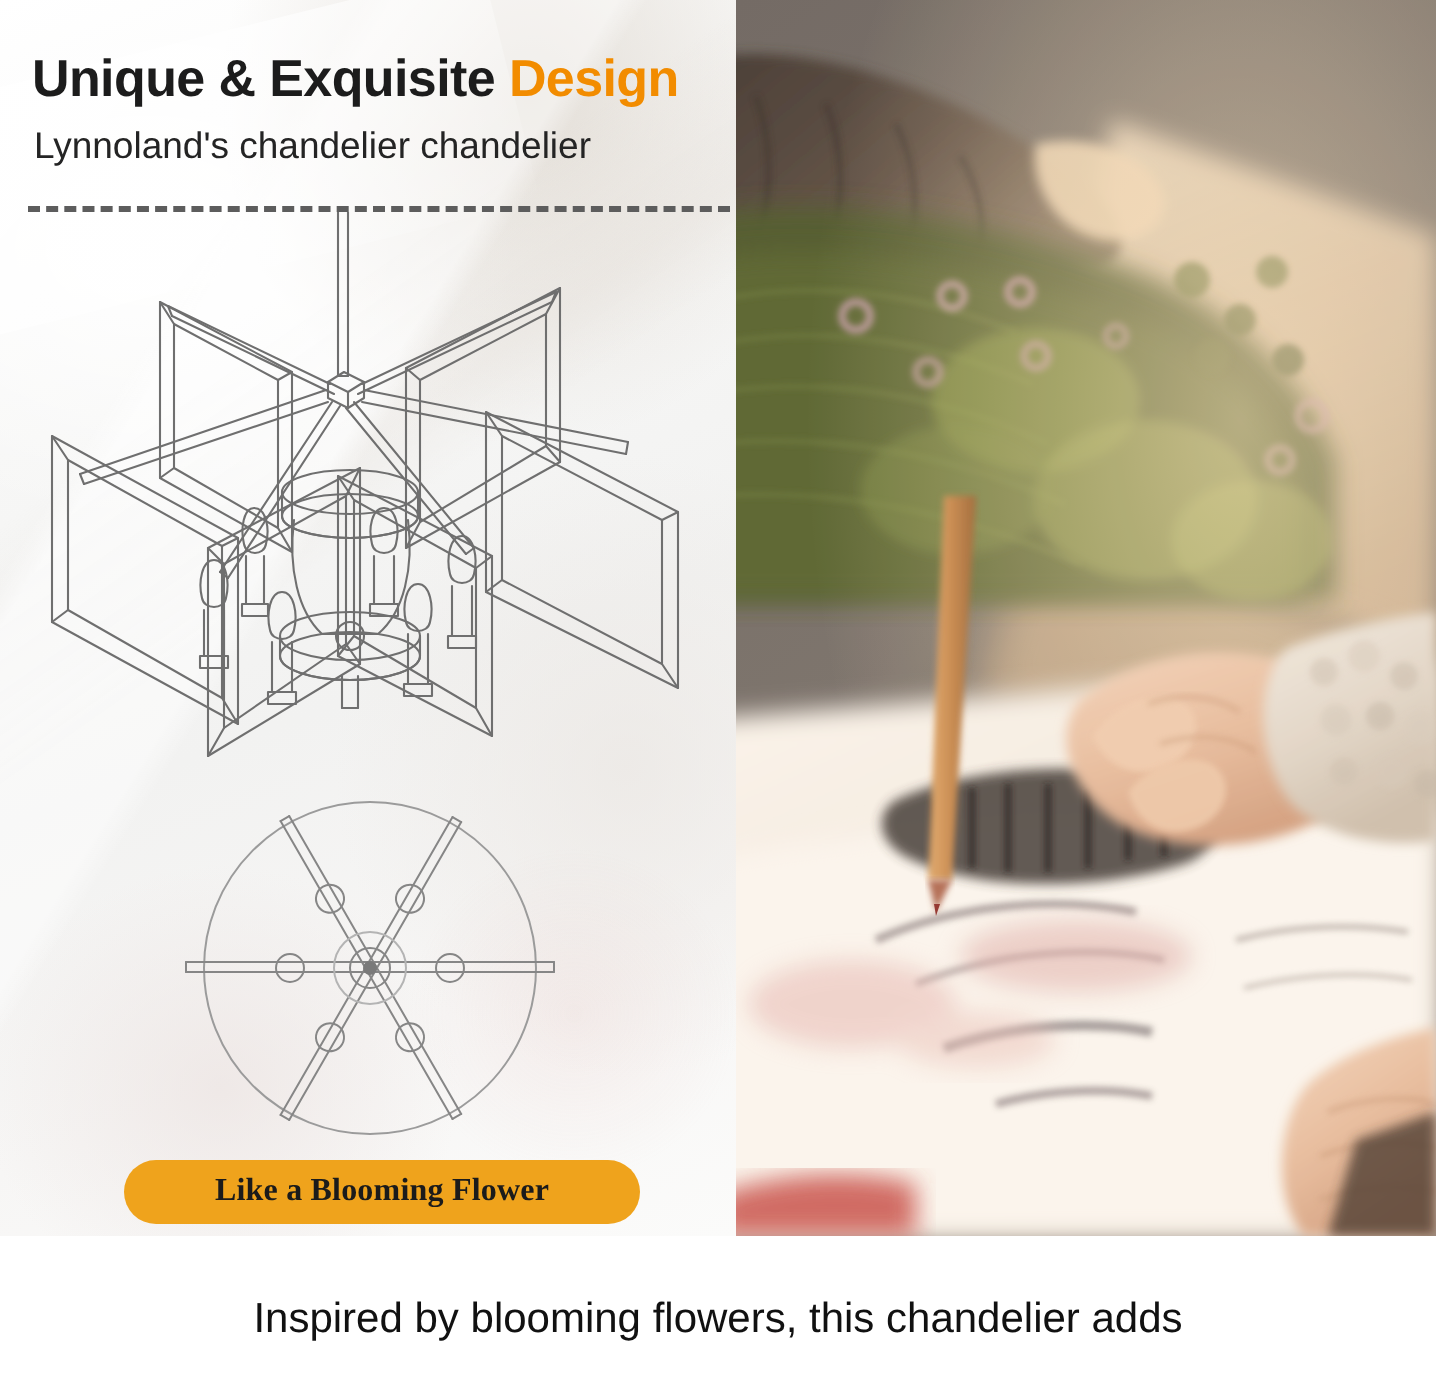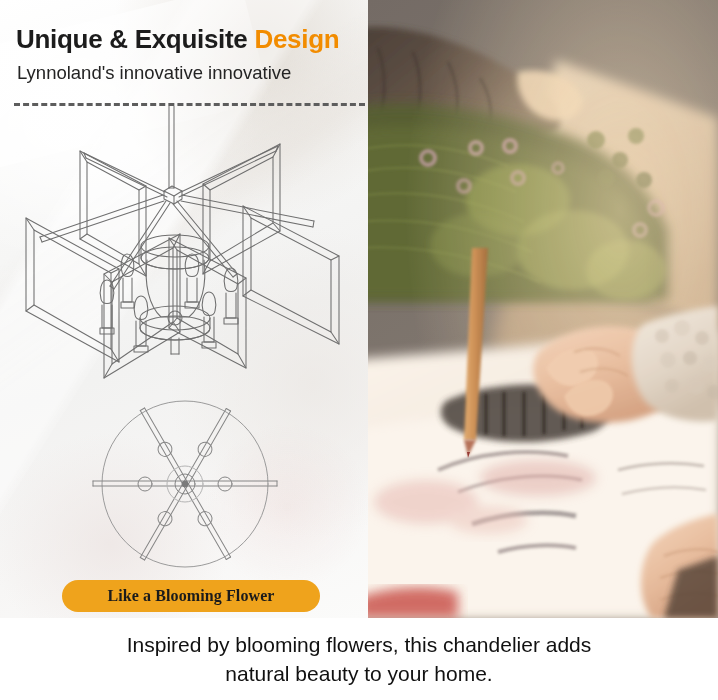--- a/index.html
+++ b/index.html
@@ -169,21 +169,21 @@
 <div id="page">
 
   <div id="left-panel">
 
     <div class="bg-wash"></div>
     <div class="bg-wash-2"></div>
     <div class="bg-sheen"></div>
 
     <div id="headline"><span>Unique &amp; Exquisite </span><span class="accent">Design</span></div>
 
-    <div id="subheadline">Lynnoland's innovative innovative</div>
+    <div id="subheadline">Lynnoland's chandelier chandelier</div>
 
     <div id="divider"></div>
 
     <div id="chandelier-art" class="art">
       <svg viewBox="0 0 348 290" xmlns="http://www.w3.org/2000/svg">
         <g fill="none" stroke="#6f6f6f" stroke-width="1.05" stroke-linejoin="round" stroke-linecap="round">
 
           <line x1="155" y1="-6" x2="155" y2="82"></line>
           <line x1="160" y1="-6" x2="160" y2="82"></line>
           <line x1="155" y1="82" x2="160" y2="82"></line>
@@ -525,16 +525,15 @@
       <path d="M310,570 L350,556 L350,618 L296,618 Z" fill="#3b2e27" filter="url(#soft3)" opacity="0.75"></path>
 
       <path d="M-10,598 C20,586 60,584 90,592 L90,618 L-10,618 Z" fill="#c2403a" filter="url(#soft6)" opacity="0.8"></path>
 
       <rect x="0" y="0" width="350" height="618" fill="#ffd9a8" opacity="0.07"></rect>
     </svg>
   </div>
 
   <div id="caption">
     <div class="cap-line">Inspired by blooming flowers, this chandelier adds</div>
-    <div class="cap-line">natural beauty to your home.</div>
   </div>
 
 </div>
 
 </body></html>

